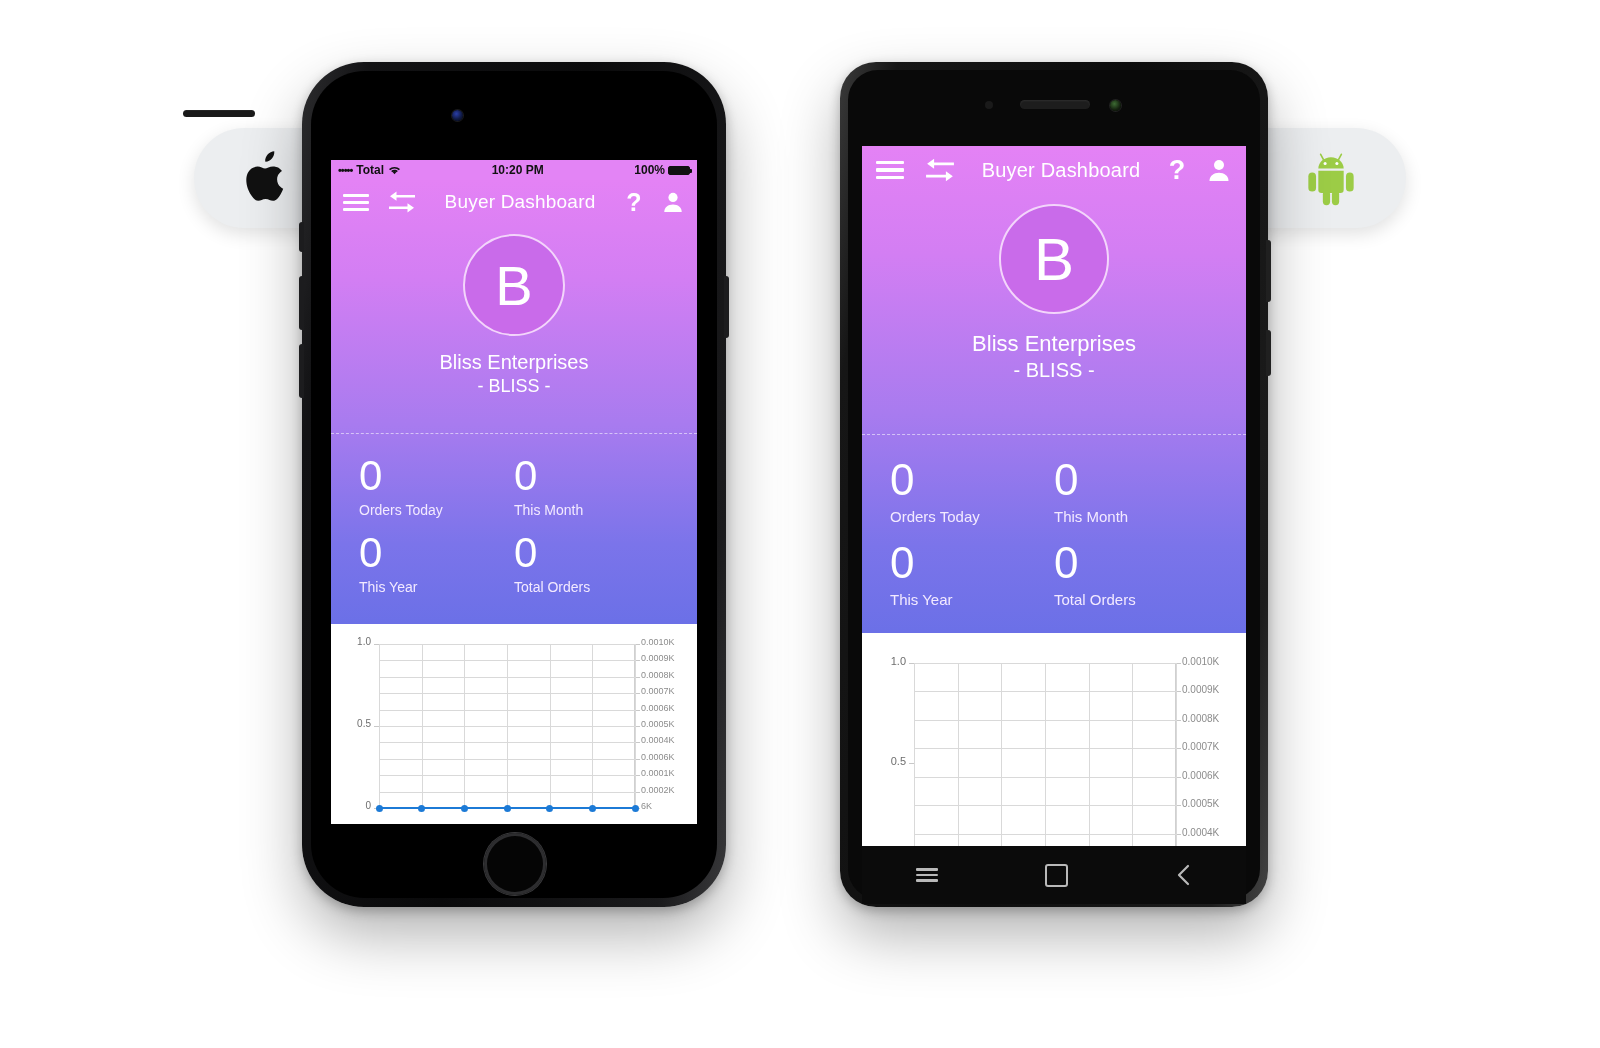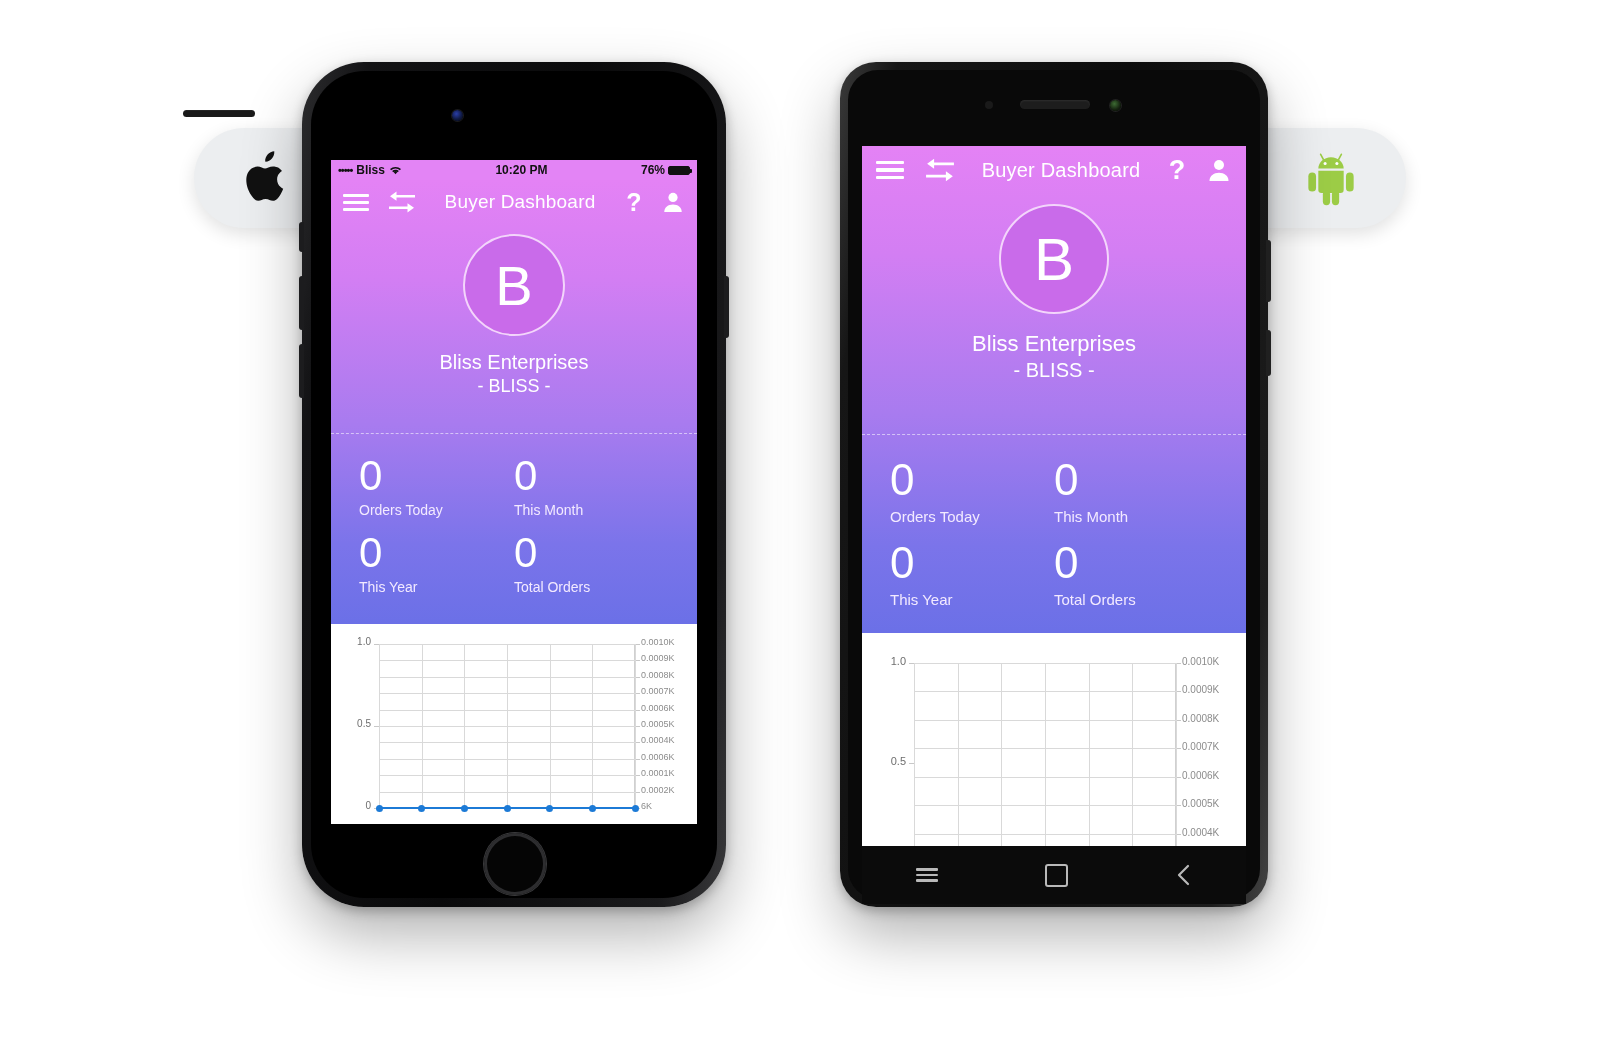--- a/index.html
+++ b/index.html
@@ -180,30 +180,30 @@
   <div class="ip-btn silent"></div>
   <div class="ip-btn volup"></div>
   <div class="ip-btn voldn"></div>
   <div class="ip-btn power"></div>
 
   <div class="iphone-screen screen" style="position:absolute;left:331px;top:160px;width:366px;height:664px;background:#fff;overflow:hidden;">
 
     <div class="statusbar ios">
       <div class="carrier">
         <span class="dots">•••••</span>
-        <span>Bliss</span>
+        <span>Total</span>
         <svg width="13" height="10" viewBox="0 0 16 12">
           <path d="M8 11.2 5.4 8.2a4 4 0 0 1 5.2 0z" fill="#111"></path>
           <path d="M8 2.2c2.6 0 5 .95 6.7 2.5l-1.3 1.5A8.1 8.1 0 0 0 8 4.2 8.1 8.1 0 0 0 2.6 6.2L1.3 4.7A9.9 9.9 0 0 1 8 2.2z" fill="#111"></path>
           <path d="M8 5.7c1.6 0 3.1.6 4.1 1.6l-1.3 1.4A4.2 4.2 0 0 0 8 7.6a4.2 4.2 0 0 0-2.8 1.1L3.9 7.3A6 6 0 0 1 8 5.7z" fill="#111"></path>
         </svg>
       </div>
       <div class="mid">10:20 PM</div>
       <div class="right">
-        <span>76%</span>
+        <span>100%</span>
         <span class="battery-ios"></span>
       </div>
     </div>
 
     <div class="gradient-body" style="height:444px;">
 
       <div class="appbar" style="height:44px;padding:0 12px;">
         <div class="icon-btn hamburger" style="width:26px;height:22px;">
           <span style="width:26px;height:3px;"></span>
           <span style="width:26px;height:3px;"></span>

